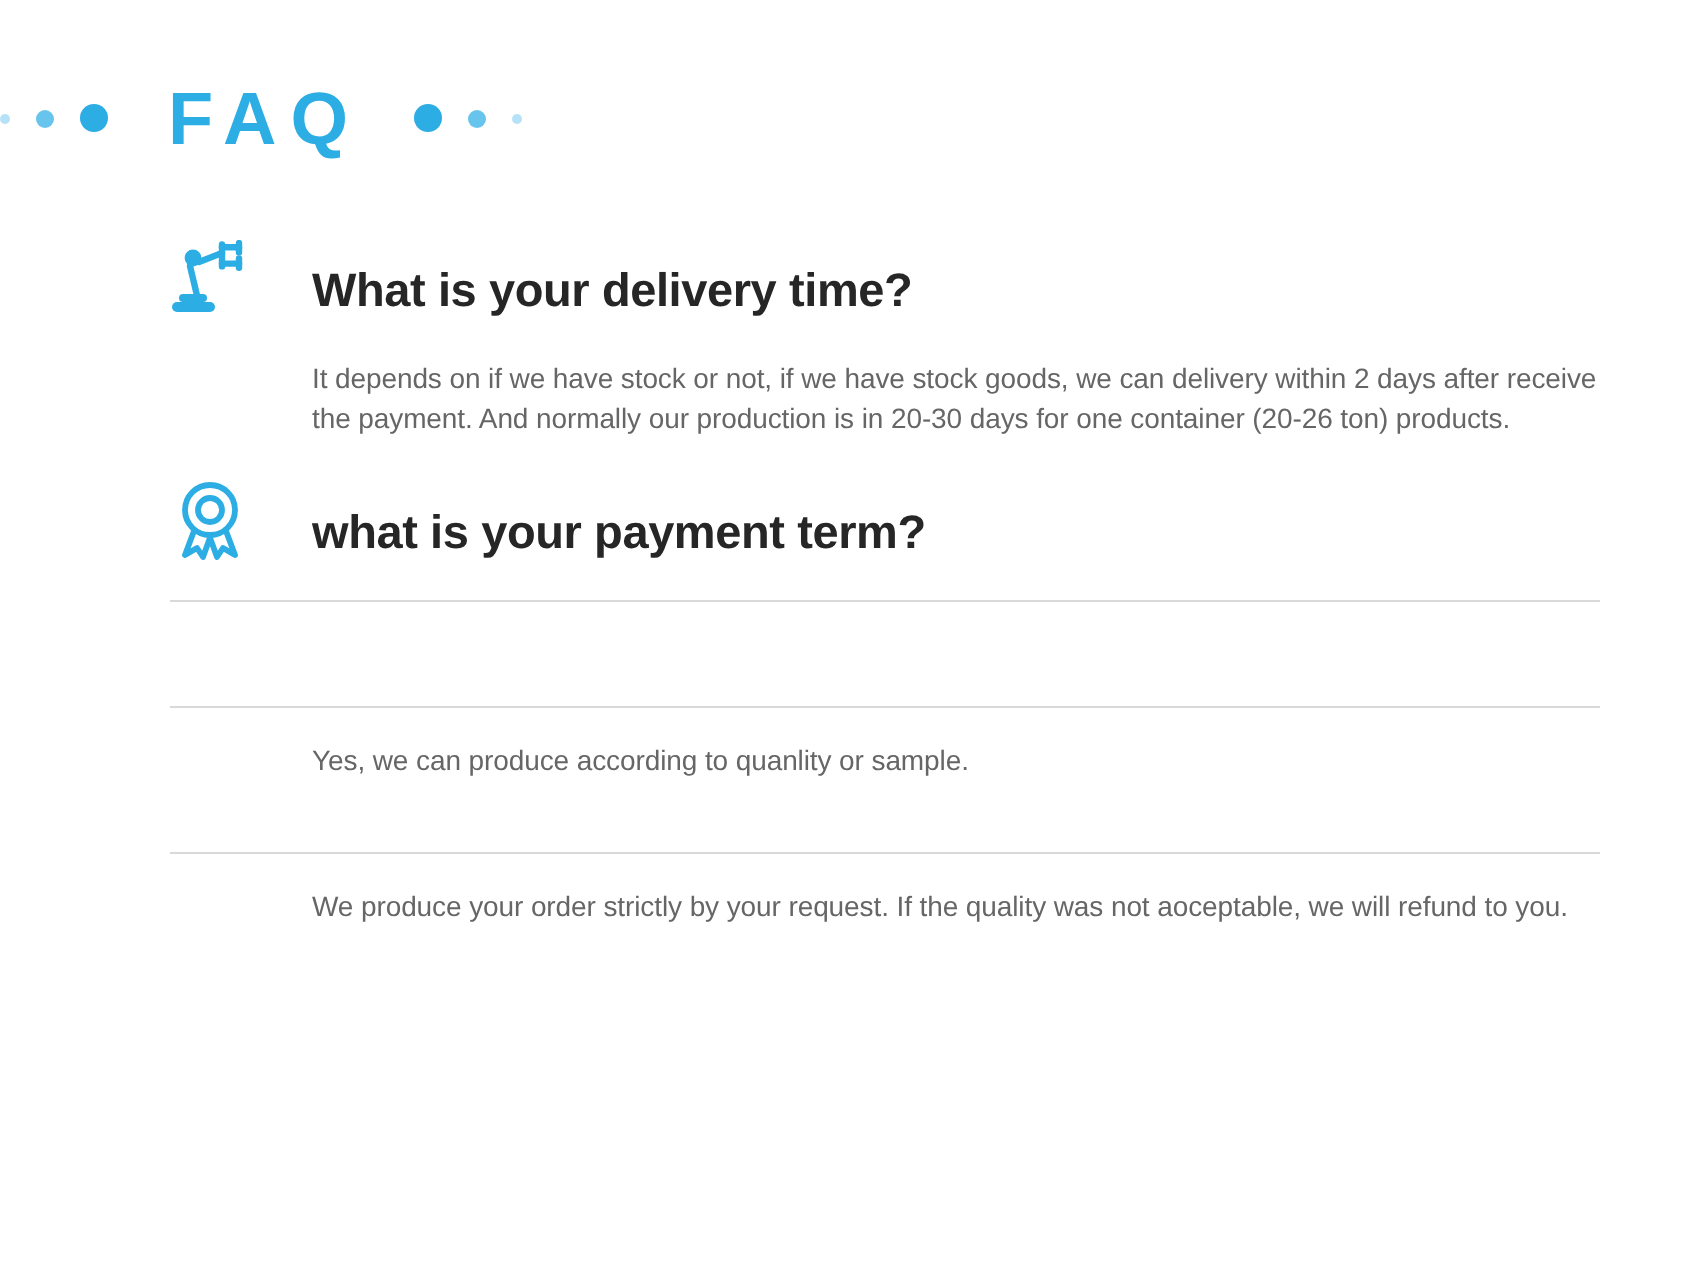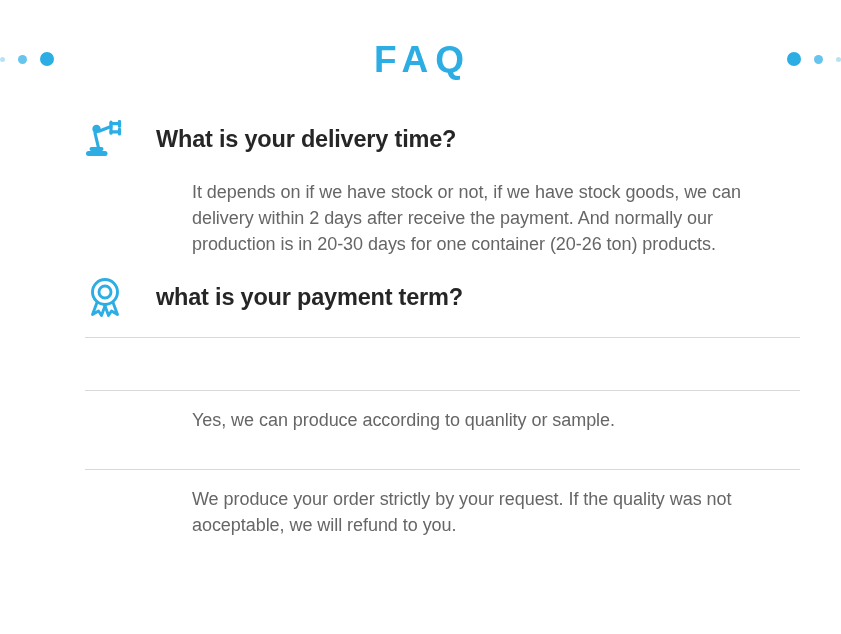--- a/index.html
+++ b/index.html
@@ -14,21 +14,21 @@
     overflow: hidden;
     position: relative;
   }
 
   
   .faq-header {
     width: 100%;
     height: 118px;
     display: flex;
     align-items: center;
-    justify-content: space-between;
+    justify-content: flex-start;
     gap: 0;
   }
   .dots {
     display: flex;
     align-items: center;
     gap: 13px;
   }
   .dots .dot {
     border-radius: 50%;
     background: #2CADE4;
@@ -54,21 +54,21 @@
   
   .faq-list {
     padding: 0 41px 0 85px;
     box-sizing: border-box;
     width: 841px;
   }
 
   .faq-row {
     position: relative;
     display: flex;
-    align-items: center;
+    align-items: flex-end;
   }
 
   .icon-cell {
     width: 71px;
     min-width: 71px;
     display: flex;
     align-items: flex-start;
     justify-content: flex-start;
     padding-top: 2px;
   }
@@ -81,25 +81,24 @@
     line-height: 1.28;
     letter-spacing: -0.2px;
     padding-top: 1px;
   }
 
   .answer-row {
     padding-left: 71px;
   }
   .a-text {
     color: #666666;
-    font-size: 18px;
+    font-size: 14px;
     line-height: 1.45;
     letter-spacing: -0.05px;
     max-width: 645px;
-    margin-left: 36px;
   }
 
   .divider {
     height: 1px;
     background: #d9d9d9;
     width: 715px;
     margin-left: 0;
   }
   .sp-q-bottom { height: 19px; }
   .sp-a-bottom { height: 17px; }

